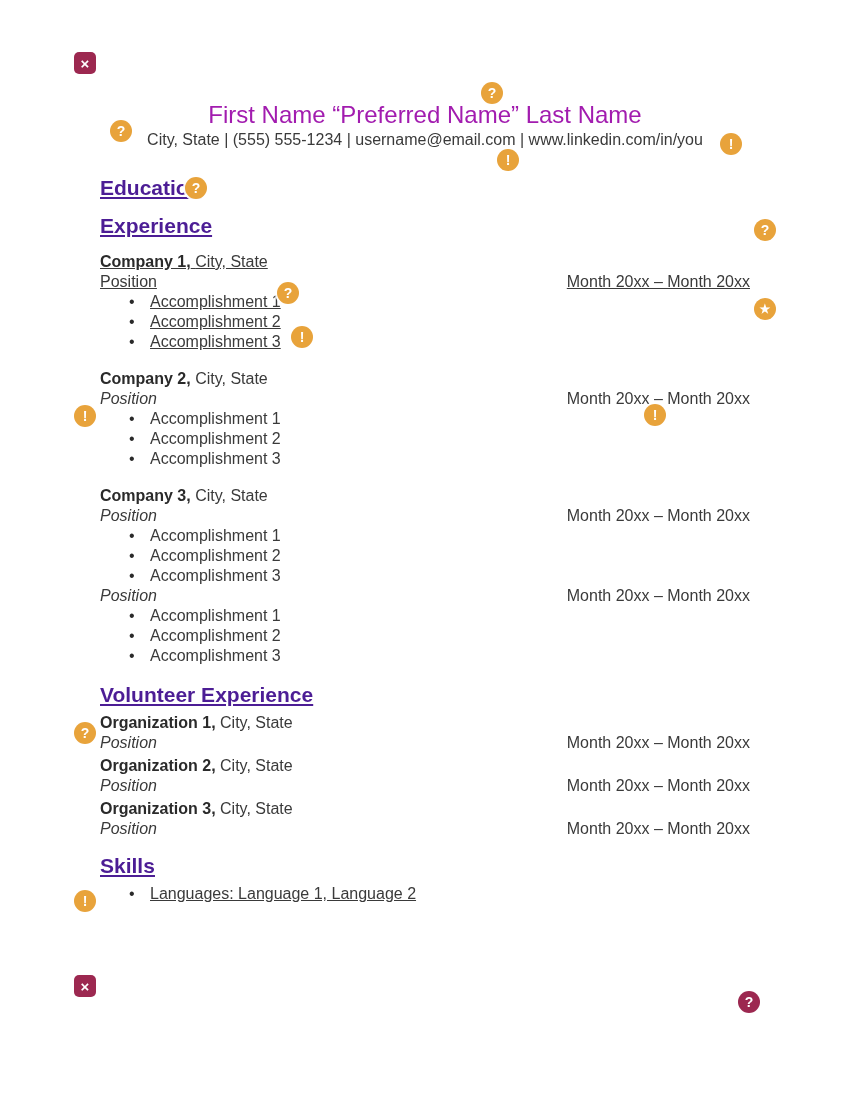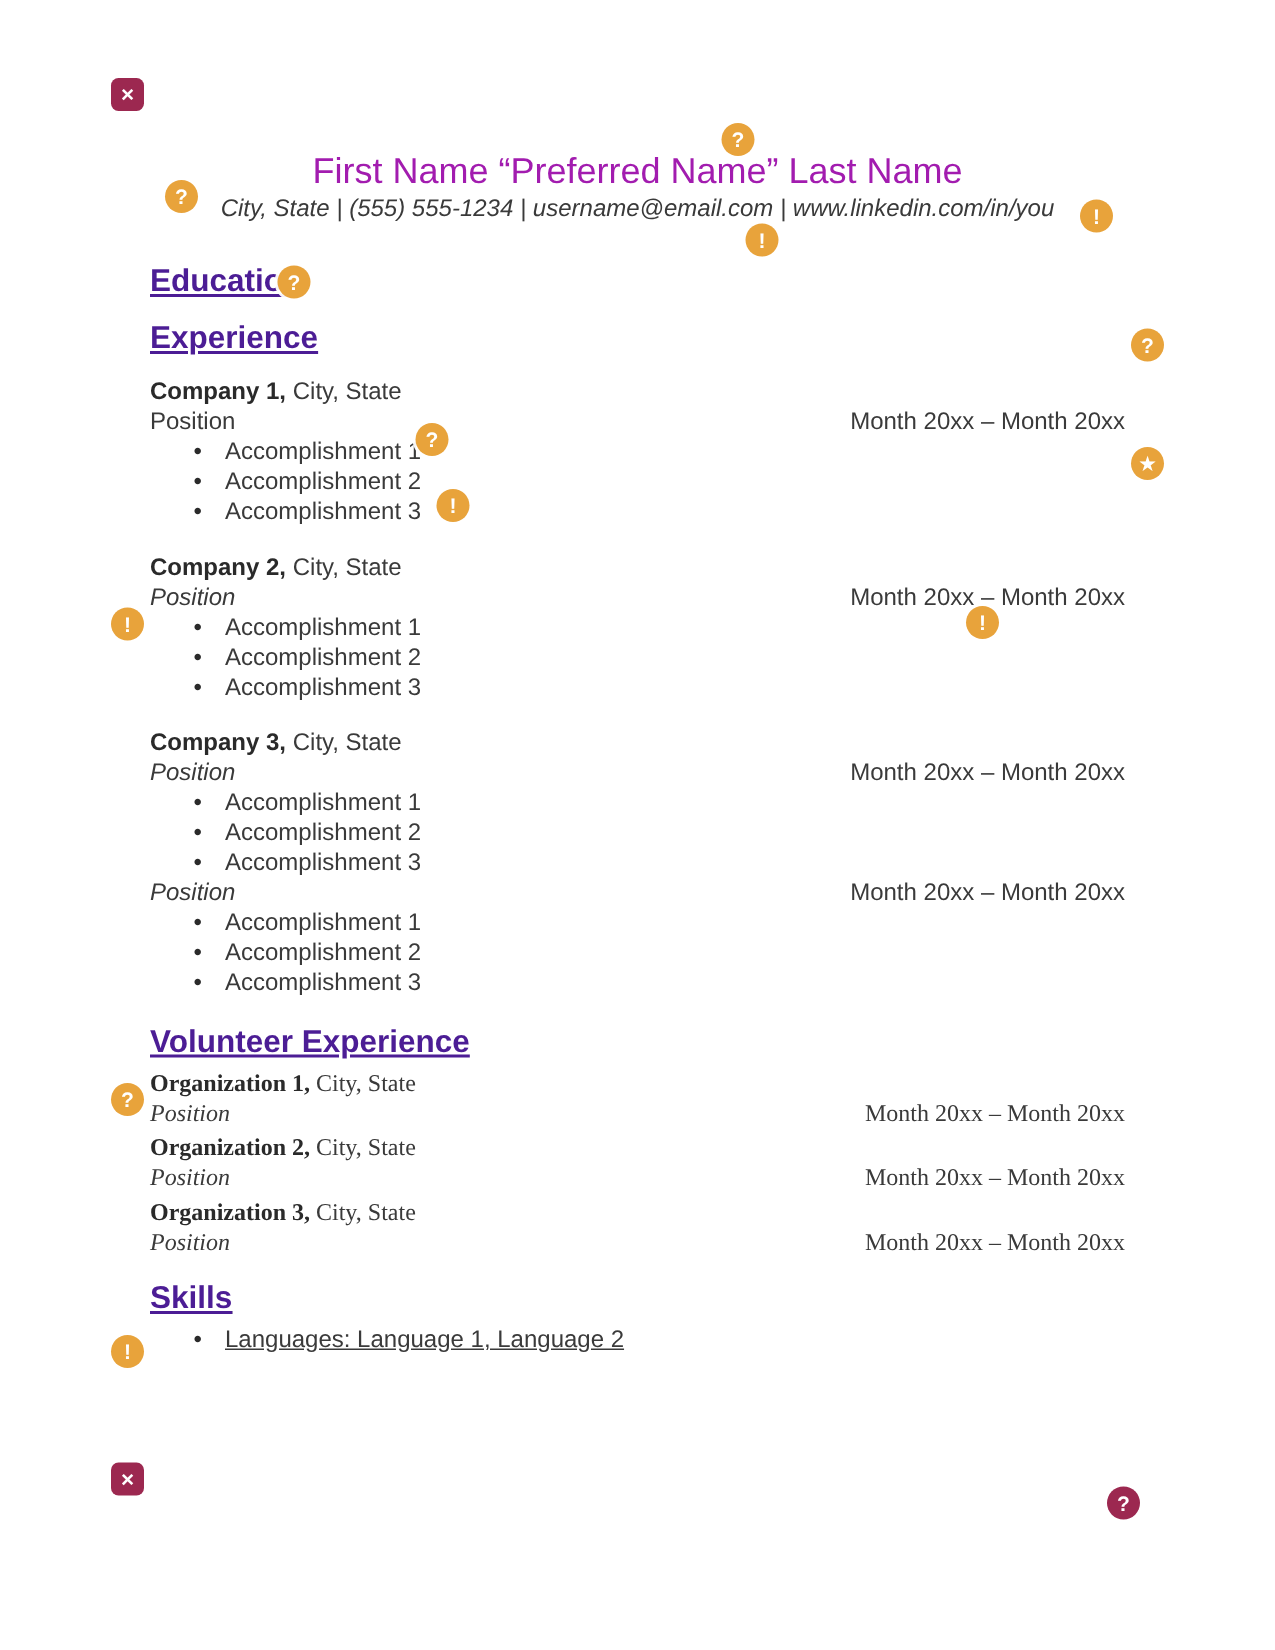--- a/index.html
+++ b/index.html
@@ -3,36 +3,36 @@
 <meta charset="utf-8">
 <style>
   html,body{margin:0;padding:0;background:#fff;}
   .page{
     position:relative;width:850px;height:1100px;background:#ffffff;
     font-family:"Liberation Sans",sans-serif;color:#3a3a3a;overflow:hidden;
   }
   .content{position:absolute;left:100px;right:100px;top:0;padding-top:101px;}
   .doc-header{text-align:center;}
   .doc-name{font-size:24px;line-height:28px;color:#a21caf;}
-  .doc-contact{font-size:16px;line-height:21px;color:#3a3a3a;font-style:italic;}
+  .doc-contact{font-size:16px;line-height:21px;color:#3a3a3a;}
   h2{
     font-size:21px;line-height:21px;font-weight:bold;color:#4c1d95;
     text-decoration:underline;margin:0 0 8px 0;
   }
   .sec-education{margin-top:27px;}
   .sec-experience{margin-top:17px;}
   .sec-volunteer{margin-top:18px;}
   .sec-skills{margin-top:16px;text-decoration:underline;}
   .line{font-size:16px;line-height:20px;}
   .row{display:flex;justify-content:space-between;font-size:16px;line-height:20px;}
   .b{font-weight:bold;color:#2a2a2a;}
   .it{font-style:italic;}
   .entry{margin-top:17px;}
-  .entry:first-of-type{margin-top:16px;}
-  .org{margin-top:3px;font-family:Liberation Serif, serif;}
+  .entry:first-of-type{margin-top:16px;text-decoration:underline;}
+  .org{margin-top:3px;}
   .org:first-of-type{margin-top:0;}
   ul{list-style:none;margin:0;padding:0;}
   li{position:relative;padding-left:50px;font-size:16px;line-height:20px;}
   li::before{content:"\2022";position:absolute;left:29px;top:0;font-size:16px;color:#2a2a2a;}
   .badge{
     position:absolute;width:22px;height:22px;border-radius:50%;
     background:#E8A33B;color:#fff;font-weight:bold;font-size:14px;line-height:1;
     display:flex;align-items:center;justify-content:center;
     box-shadow:0 0 0 2px rgba(255,255,255,.95);cursor:pointer;user-select:none;
   }

